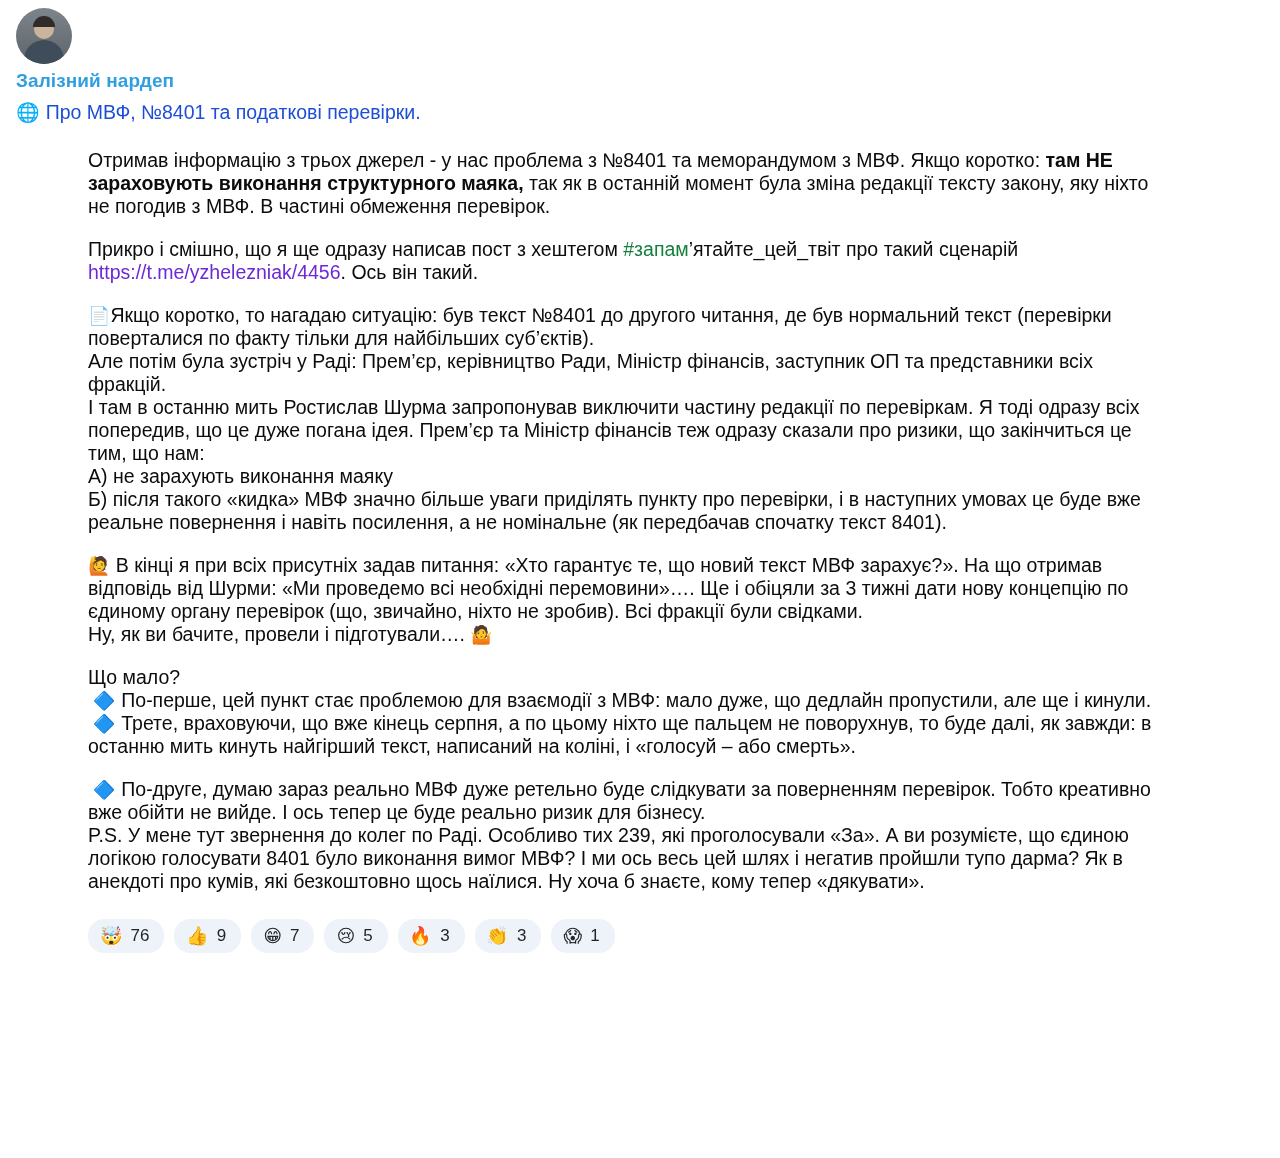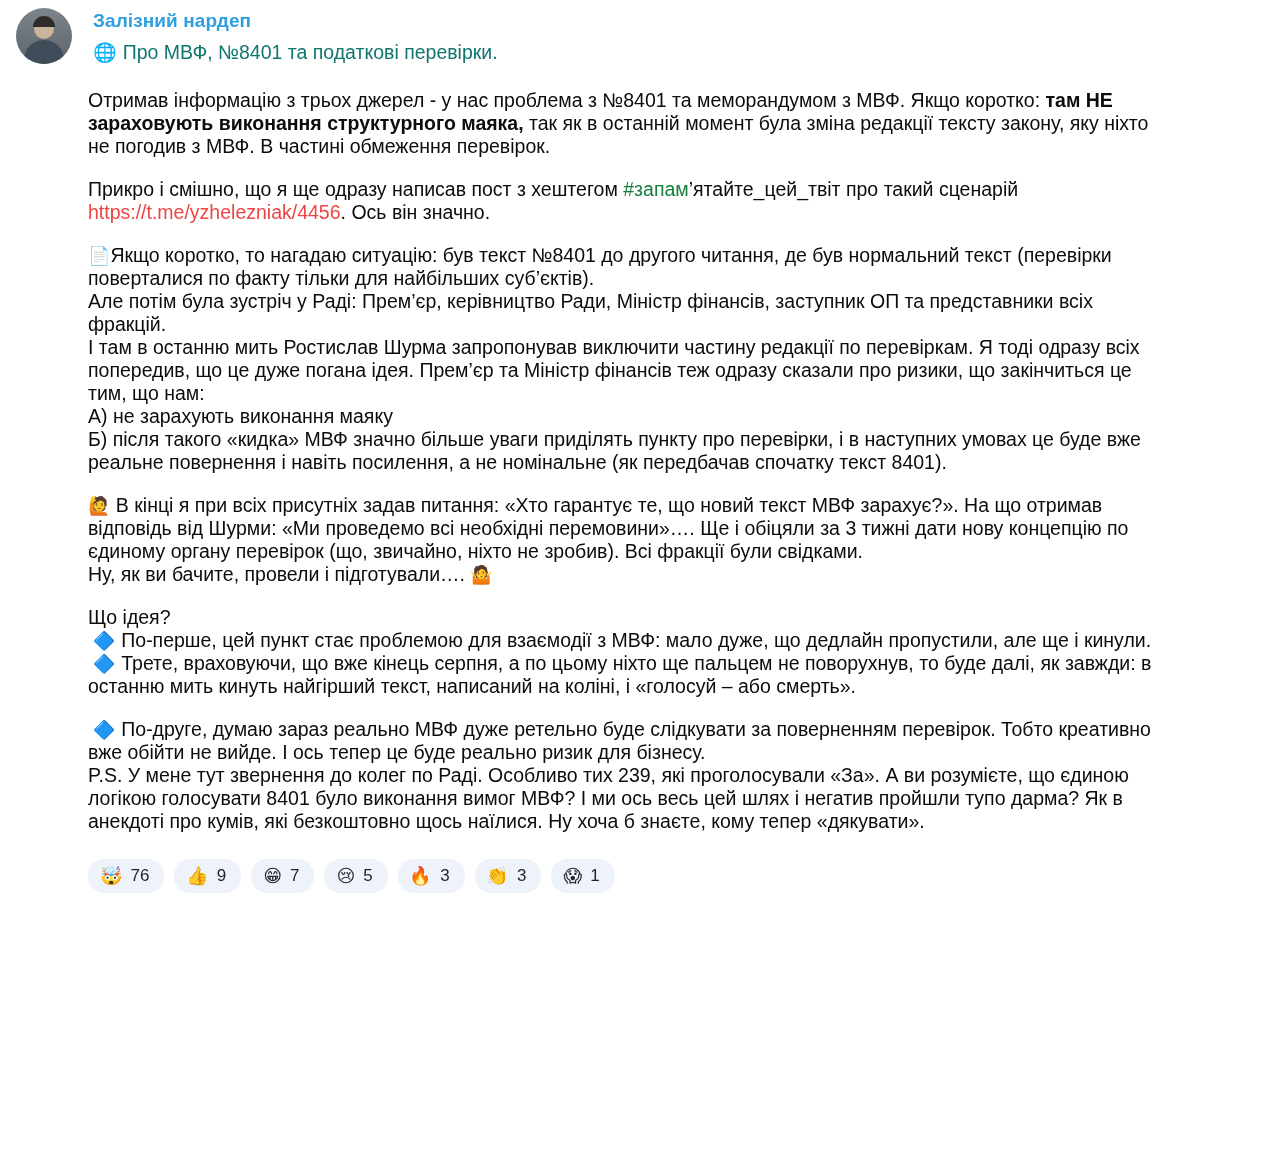--- a/index.html
+++ b/index.html
@@ -18,21 +18,22 @@
   .post {
     position: relative;
     width: 1280px;
     box-sizing: border-box;
     padding: 8px 90px 0 16px;
   }
 
   .header-row {
     display: flex;
     align-items: flex-start;
-    gap: 21px;
+    gap: 4px;
+    flex-direction: column;
   }
 
   .avatar {
     width: 56px;
     height: 56px;
     border-radius: 50%;
     flex: 0 0 56px;
     background: linear-gradient(180deg, #7d858c 0%, #5c6369 100%);
     position: relative;
     overflow: hidden;
@@ -78,21 +79,21 @@
     font-size: 19px;
     font-weight: bold;
     line-height: 22px;
     margin: 0 0 7px 0;
     letter-spacing: 0.1px;
   }
 
   .subject {
     font-size: 19.5px;
     line-height: 26px;
-    color: #0f766e;
+    color: #1d4ed8;
   }
   .subject .emoji {
     font-size: 19px;
     margin-right: 6px;
   }
 
   .body-text {
     margin: 24px 0 0 72px;
     font-size: 19.5px;
     line-height: 23px;
@@ -103,21 +104,21 @@
   .para {
     margin: 0 0 20px 0;
     white-space: pre-wrap;
   }
   .para:last-child { margin-bottom: 8px; }
 
   .para.tight { margin-bottom: 0; }
 
   b { font-weight: bold; }
   a.link {
-    color: #ef4444;
+    color: #6d28d9;
     text-decoration: none;
   }
   .hashtag {
     color: #15803d;
   }
 
   .emoji-inline {
     font-family: "DejaVu Sans", sans-serif;
     font-size: 18px;
   }
@@ -166,32 +167,32 @@
     <div class="header-text">
       <div class="author">Залізний нардеп</div>
       <div class="subject"><span class="emoji emoji-inline">🌐</span><span>Про МВФ, №8401 та податкові перевірки.</span></div>
     </div>
   </div>
 
   <div class="body-text">
 
     <p class="para"><span>Отримав інформацію з трьох джерел - у нас проблема з №8401 та меморандумом з МВФ. Якщо коротко: </span><b>там НЕ зараховують виконання структурного маяка,</b><span> так як в останній момент була зміна редакції тексту закону, яку ніхто не погодив з МВФ. В частині обмеження перевірок.</span></p>
 
-    <p class="para"><span>Прикро і смішно, що я ще одразу написав пост з хештегом </span><span class="hashtag">#запам</span><span>’ятайте_цей_твіт про такий сценарій </span><a class="link" href="#">https://t.me/yzhelezniak/4456</a><span>. Ось він значно.</span></p>
+    <p class="para"><span>Прикро і смішно, що я ще одразу написав пост з хештегом </span><span class="hashtag">#запам</span><span>’ятайте_цей_твіт про такий сценарій </span><a class="link" href="#">https://t.me/yzhelezniak/4456</a><span>. Ось він такий.</span></p>
 
     <p class="para"><span class="emoji-inline">📄</span><span>Якщо коротко, то нагадаю ситуацію: був текст №8401 до другого читання, де був нормальний текст (перевірки поверталися по факту тільки для найбільших суб’єктів).
 Але потім була зустріч у Раді: Прем’єр, керівництво Ради, Міністр фінансів, заступник ОП та представники всіх фракцій.
 І там в останню мить Ростислав Шурма запропонував виключити частину редакції по перевіркам. Я тоді одразу всіх попередив, що це дуже погана ідея. Прем’єр та Міністр фінансів теж одразу сказали про ризики, що закінчиться це тим, що нам:
 А) не зарахують виконання маяку
 Б) після такого «кидка» МВФ значно більше уваги приділять пункту про перевірки, і в наступних умовах це буде вже реальне повернення і навіть посилення, а не номінальне (як передбачав спочатку текст 8401).</span></p>
 
     <p class="para"><span class="emoji-inline">🙋</span> <span>В кінці я при всіх присутніх задав питання: «Хто гарантує те, що новий текст МВФ зарахує?». На що отримав відповідь від Шурми: «Ми проведемо всі необхідні перемовини»…. Ще і обіцяли за 3 тижні дати нову концепцію по єдиному органу перевірок (що, звичайно, ніхто не зробив). Всі фракції були свідками.
 Ну, як ви бачите, провели і підготували….</span> <span class="emoji-inline">🤷</span></p>
 
-    <p class="para tight"><span>Що ідея?</span></p>
+    <p class="para tight"><span>Що мало?</span></p>
     <p class="para tight"> <span class="emoji-inline">🔷</span> <span>По-перше, цей пункт стає проблемою для взаємодії з МВФ: мало дуже, що дедлайн пропустили, але ще і кинули.</span></p>
     <p class="para"> <span class="emoji-inline">🔷</span> <span>Трете, враховуючи, що вже кінець серпня, а по цьому ніхто ще пальцем не поворухнув, то буде далі, як завжди: в останню мить кинуть найгірший текст, написаний на коліні, і «голосуй – або смерть».</span></p>
     <p class="para tight"> <span class="emoji-inline">🔷</span> <span>По-друге, думаю зараз реально МВФ дуже ретельно буде слідкувати за поверненням перевірок. Тобто креативно вже обійти не вийде. І ось тепер це буде реально ризик для бізнесу.</span></p>
 
     <p class="para">P.S. У мене тут звернення до колег по Раді. Особливо тих 239, які проголосували «За». А ви розумієте, що єдиною логікою голосувати 8401 було виконання вимог МВФ? І ми ось весь цей шлях і негатив пройшли тупо дарма? Як в анекдоті про кумів, які безкоштовно щось наїлися. Ну хоча б знаєте, кому тепер «дякувати».</p>
 
   </div>
 
   <div class="reactions">
     <div class="reaction">

